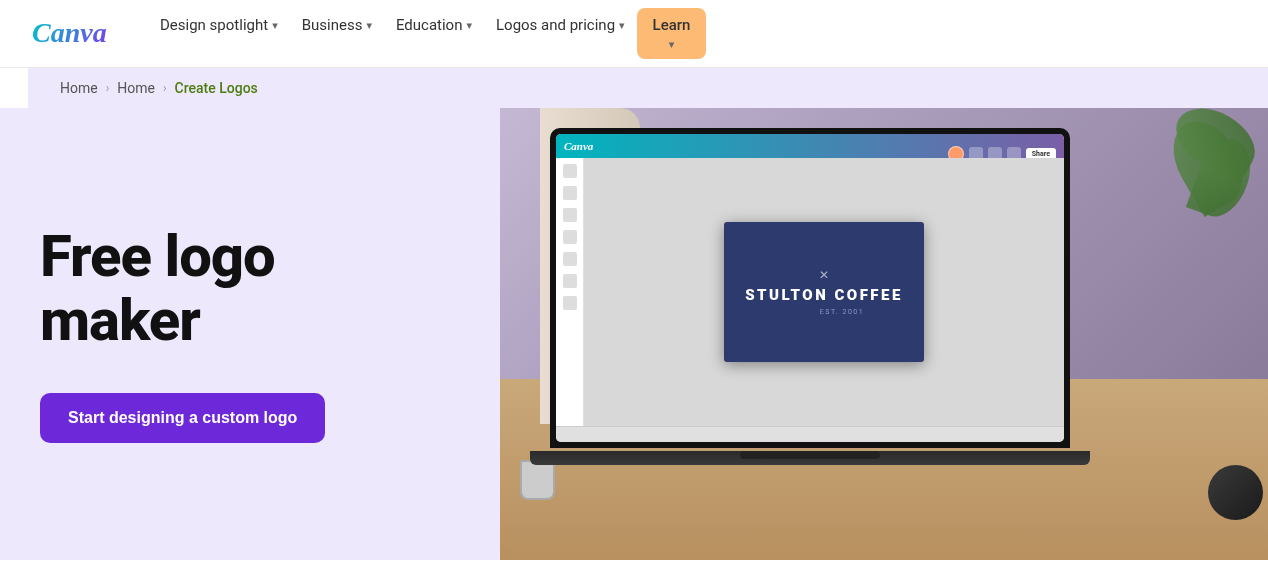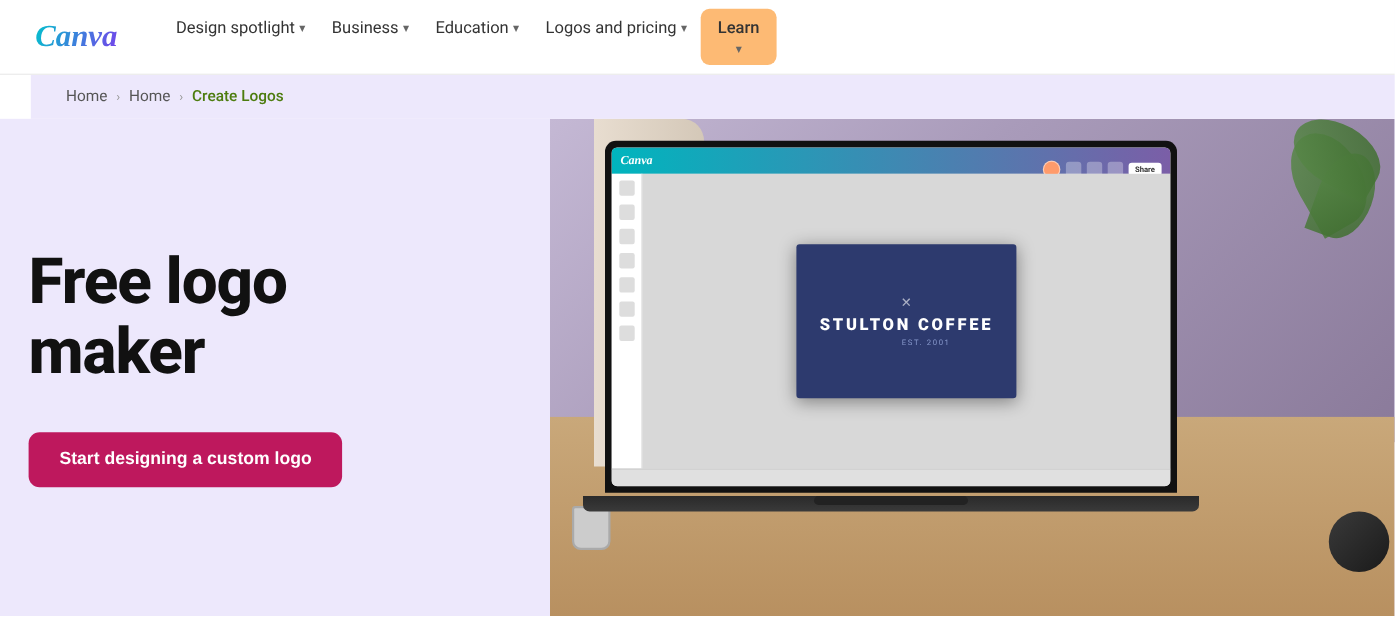--- a/index.html
+++ b/index.html
@@ -103,36 +103,36 @@
       background: #ede8fc;
       height: calc(562px - 68px - 42px);
       overflow: hidden;
       position: relative;
     }
 
     .hero-left {
       display: flex;
       flex-direction: column;
       justify-content: center;
-      padding: 40px 60px 40px 26px;
+      padding: 40px 60px 40px 40px;
       flex: 0 0 500px;
     }
 
     .hero-title {
       font-size: 58px;
       font-weight: 800;
       line-height: 1.1;
       color: #111;
       margin-bottom: 40px;
       letter-spacing: -1px;
     }
 
     .hero-btn {
       display: inline-block;
-      background: #be185d;
+      background: #6d28d9;
       color: #fff;
       font-size: 16px;
       font-weight: 600;
       padding: 16px 28px;
       border-radius: 10px;
       cursor: pointer;
       border: none;
       width: fit-content;
     }
 

